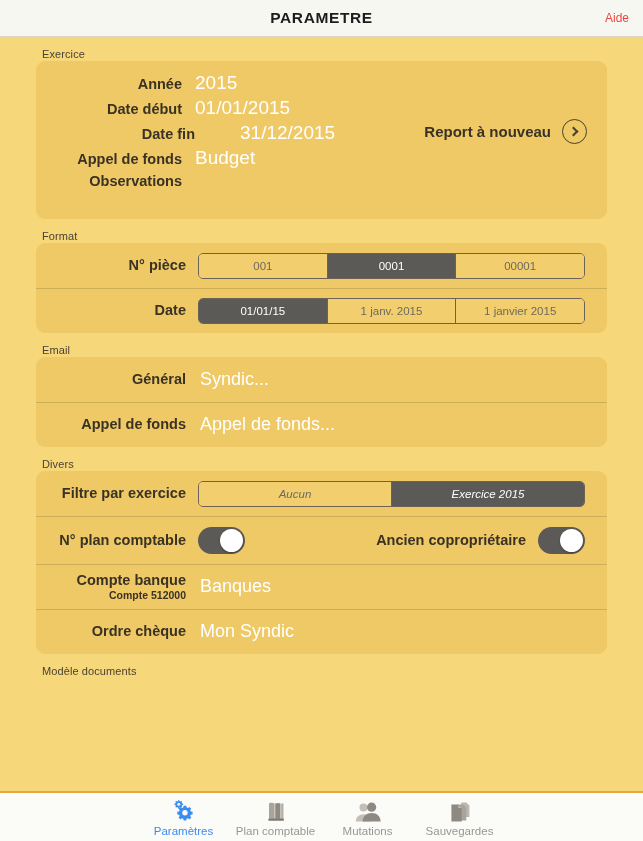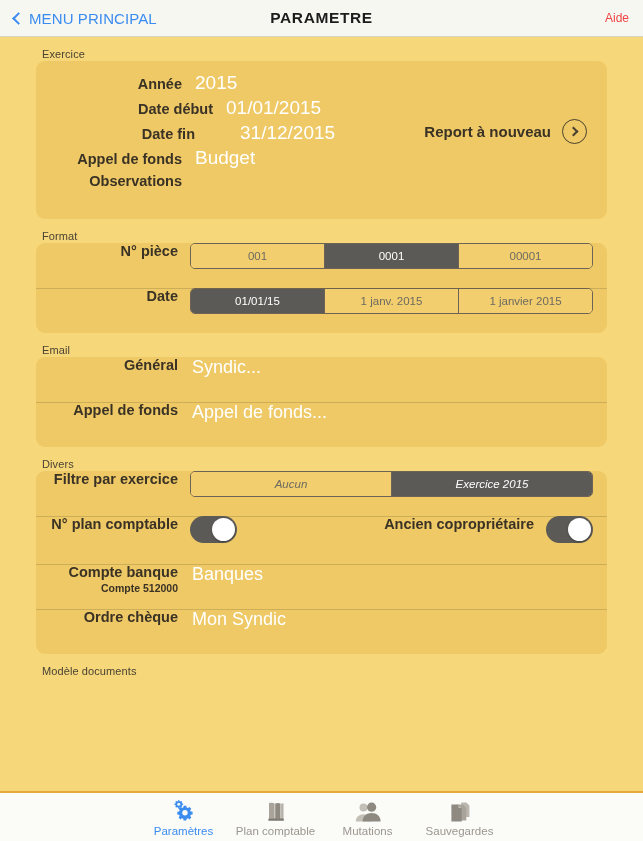--- a/index.html
+++ b/index.html
@@ -87,22 +87,23 @@
   }
 
   .card {
     background: #eec966;
     border-radius: 9px;
     overflow: hidden;
   }
 
   .row {
     display: flex;
+    align-items: center;
     min-height: 45px;
-    padding: 0 14px;
+    padding: 0 22px;
     position: relative;
   }
   .row + .row::before {
     content: "";
     position: absolute;
     left: 0; right: 0; top: 0;
     height: 1px;
     background: rgba(120,100,55,.28);
   }
 
@@ -256,39 +257,35 @@
     white-space: nowrap;
   }
   .tab.active .tlabel { color: #3b8cf0; }
 </style>
 </head>
 <body>
 
 <div class="screen">
 
   <div class="navbar">
-    <div class="nav-back">
-      <span class="chev-left"></span>
-      <span>MENU PRINCIPAL</span>
-    </div>
     <div class="nav-title">PARAMETRE</div>
     <div class="nav-help">Aide</div>
   </div>
 
   <div class="content">
 
     <div class="section-title">Exercice</div>
     <div class="exercice-card">
 
       <div class="ex-line" style="top:11px;left:0;">
         <span class="ex-lbl">Année</span>
         <span class="ex-val">2015</span>
       </div>
 
-      <div class="ex-line" style="top:36px;left:0;padding-left:31px;">
+      <div class="ex-line" style="top:36px;left:0;">
         <span class="ex-lbl">Date début</span>
         <span class="ex-val">01/01/2015</span>
       </div>
 
       <div class="ex-line" style="top:61px;left:13px;gap:32px;">
         <span class="ex-lbl">Date fin</span>
         <span class="ex-val">31/12/2015</span>
       </div>
 
       <div class="ex-line" style="top:86px;left:0;">

